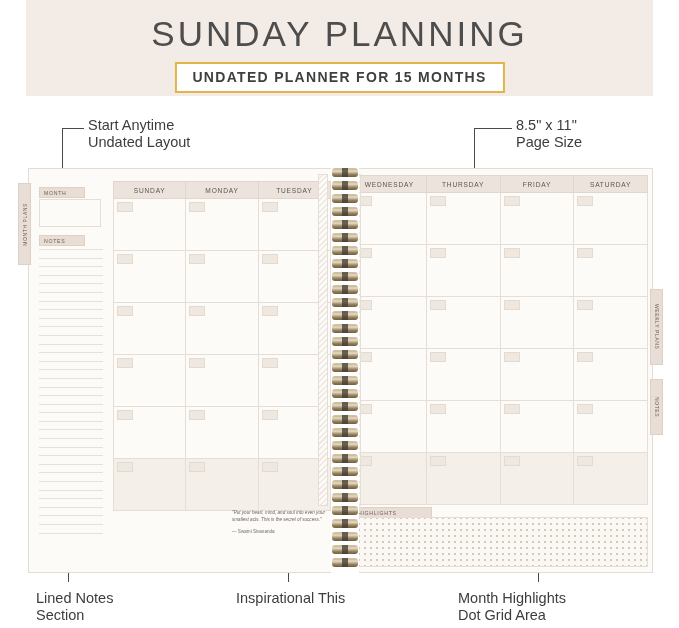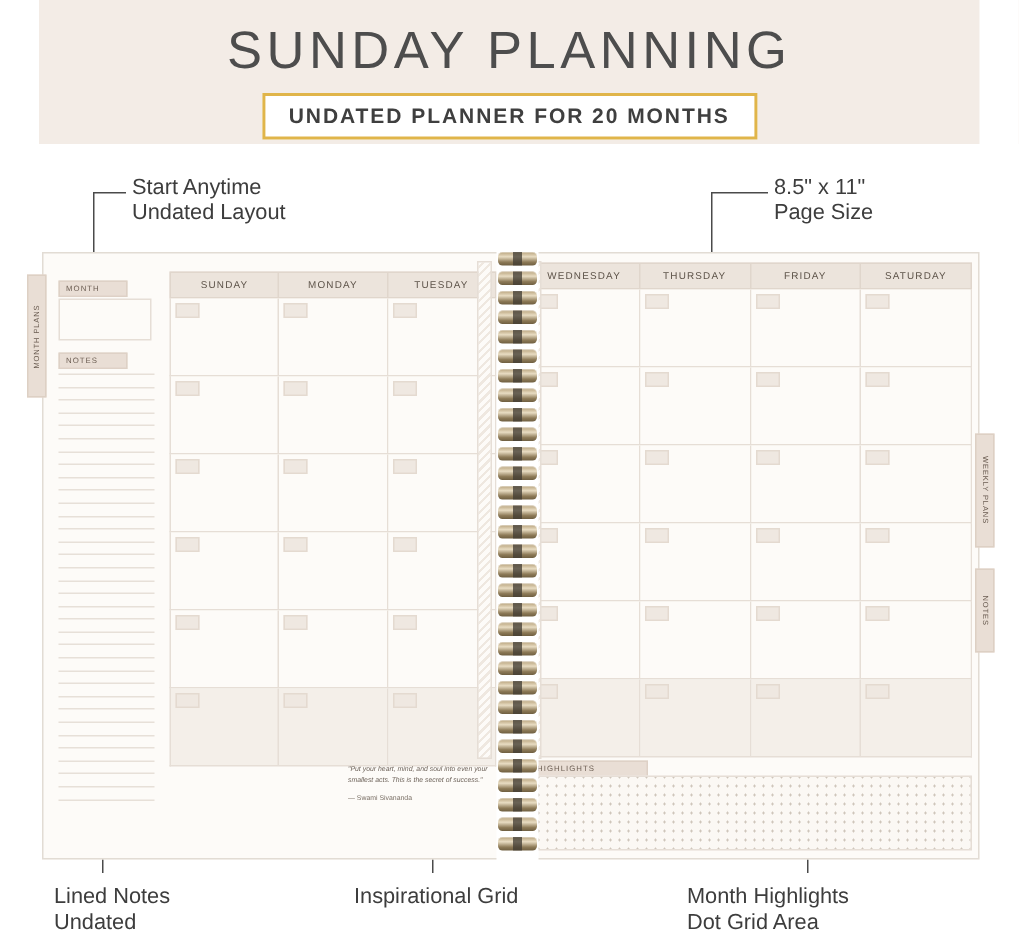--- a/index.html
+++ b/index.html
@@ -334,30 +334,30 @@
 </style>
 </head>
 <body>
 
 <div class="header-band">
   <div class="side-white-l"></div>
   <div class="side-white-r"></div>
 </div>
 <div class="title">SUNDAY PLANNING</div>
 <div class="subtitle-box">
-  <div class="subtitle-text">UNDATED PLANNER FOR 20 MONTHS</div>
+  <div class="subtitle-text">UNDATED PLANNER FOR 15 MONTHS</div>
 </div>
 
 <div class="callout callout-start">Start Anytime
 Undated Layout</div>
 <div class="callout callout-size">8.5" x 11"
 Page Size</div>
 <div class="callout callout-lined">Lined Notes
-Undated</div>
-<div class="callout callout-quote">Inspirational Grid</div>
+Section</div>
+<div class="callout callout-quote">Inspirational This</div>
 <div class="callout callout-dot">Month Highlights
 Dot Grid Area</div>
 
 <div class="leader h" style="left:62px; top:128px; width:22px;"></div>
 <div class="leader v" style="left:62px; top:128px; height:55px;"></div>
 
 <div class="leader h" style="left:474px; top:128px; width:38px;"></div>
 <div class="leader v" style="left:474px; top:128px; height:44px;"></div>
 
 <div class="leader v" style="left:68px; top:412px; height:170px;"></div>

